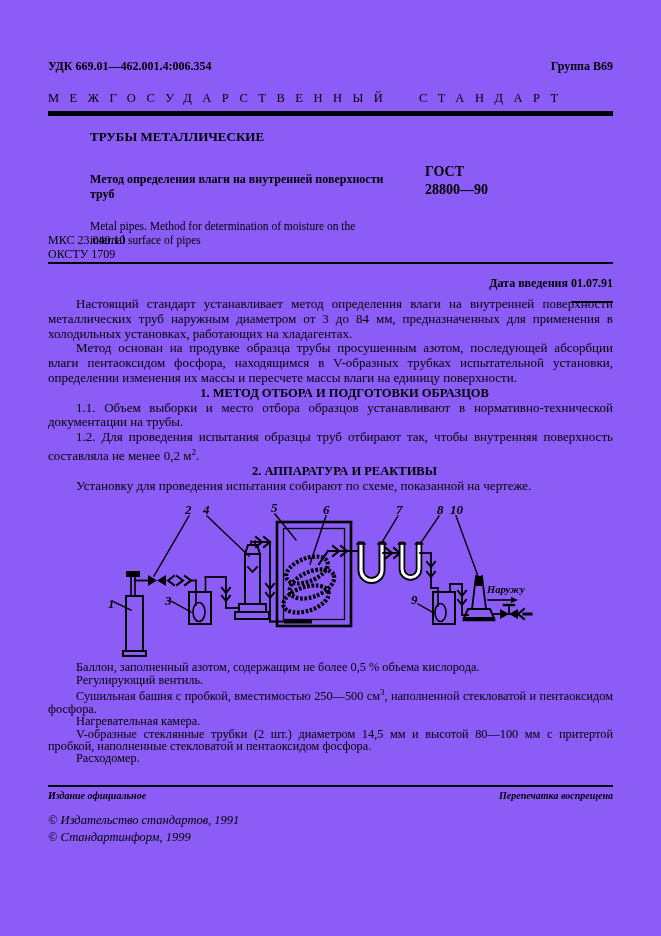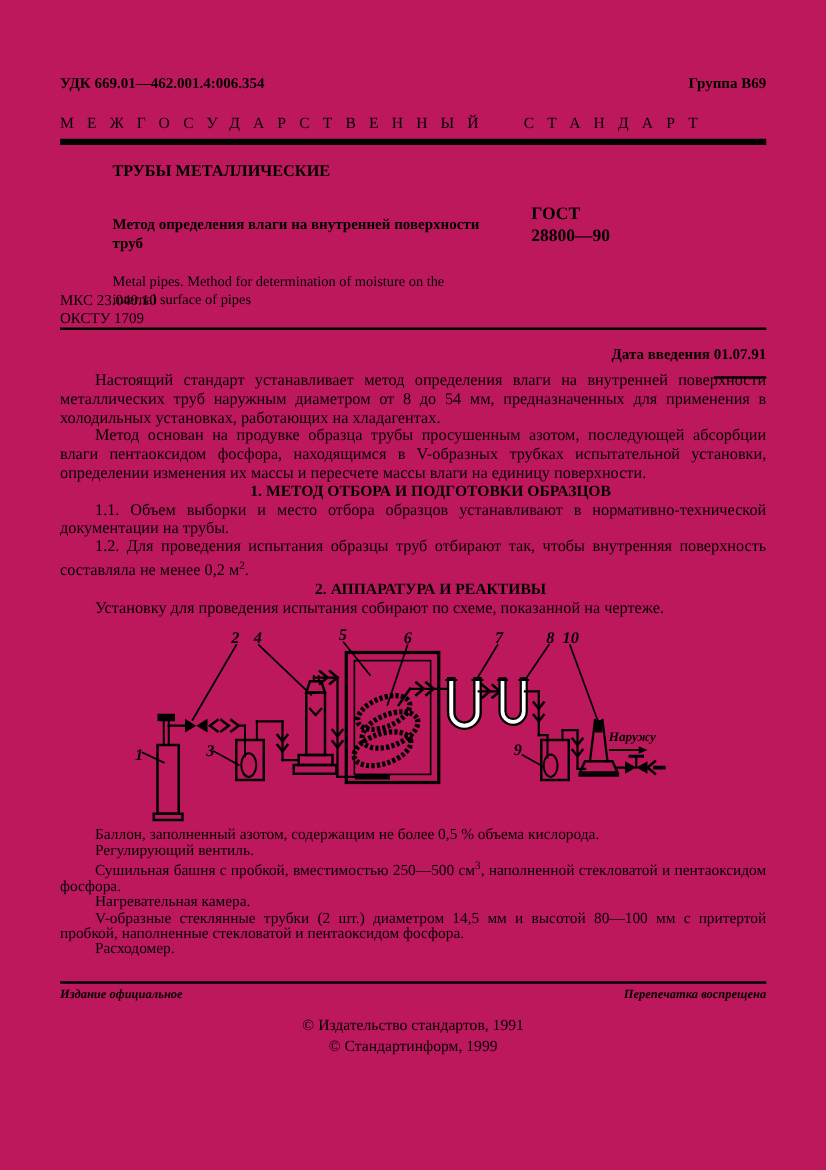--- a/index.html
+++ b/index.html
@@ -1,17 +1,17 @@
 <!DOCTYPE html>
 <html><head>
 <meta charset="utf-8">
 <style>
   html,body{margin:0;padding:0;background:#e8e8e8;}
   .page{
-    position:relative;width:661px;height:936px;background:#be185d;
+    position:relative;width:661px;height:936px;background:#8b5cf6;
     font-family:"Liberation Serif","DejaVu Serif",serif;color:#000;overflow:hidden;
     margin:0 auto;
   }
   .udk-row{position:absolute;top:59px;left:48px;width:565px;display:flex;justify-content:space-between;font-weight:bold;font-size:12px;}
   .std-line{position:absolute;top:91px;left:48px;width:565px;font-weight:normal;font-size:12.5px;letter-spacing:10.5px;word-spacing:12px;white-space:nowrap;}
   .bar{position:absolute;top:111px;left:48px;width:565px;height:5px;background:#000;}
   .title-block{position:absolute;top:129px;left:90px;width:295px;text-align:left;}
   .title-main{font-weight:bold;font-size:13px;}
   .title-sub{font-weight:bold;font-size:12px;line-height:15px;margin-top:27px;}
   .title-en{font-size:11.5px;line-height:14px;margin-top:17px;}
@@ -22,21 +22,21 @@
   .date-value{border-bottom:2px solid #000;padding-bottom:11px;}
   .content{position:absolute;top:297px;left:48px;width:565px;font-size:13px;line-height:14.8px;text-align:justify;}
   .content p{margin:0;text-indent:28px;}
   .sec-heading{text-align:center;font-weight:bold;font-size:12.5px;margin:7px 0;text-indent:0;}
   sup{font-size:9px;}
   .diagram-wrap{margin:2px 0 0 52px;}
   .equip{font-size:12.3px;line-height:12.4px;}
   .equip p{margin:0;text-indent:28px;text-align:justify;}
   .rule2{position:absolute;top:785px;left:48px;width:565px;height:2px;background:#000;}
   .footer-row{position:absolute;top:790px;left:48px;width:565px;display:flex;justify-content:space-between;font-weight:bold;font-style:italic;font-size:10px;}
-  .copyright{position:absolute;top:812px;left:48px;width:565px;text-align:center;font-size:12.5px;line-height:17px;}
+  .copyright{position:absolute;top:812px;left:48px;width:565px;text-align:left;font-size:12.5px;line-height:17px;font-style:italic;}
   svg .lbl{font-family:"Liberation Serif","DejaVu Serif",serif;font-style:italic;font-weight:bold;font-size:13px;fill:#000;}
   svg .out-lbl{font-family:"Liberation Serif","DejaVu Serif",serif;font-style:italic;font-weight:bold;font-size:10.5px;fill:#000;}
 </style>
 </head>
 <body>
 
 <div class="page">
 
   <div class="udk-row">
     <span>УДК 669.01—462.001.4:006.354</span>
@@ -64,21 +64,21 @@
 
   <div class="rule1"></div>
 
   <div class="date-row">
     <span>Дата введения</span>
     <span> </span>
     <span class="date-value">01.07.91</span>
   </div>
 
   <div class="content">
-    <p>Настоящий стандарт устанавливает метод определения влаги на внутренней поверхности металлических труб наружным диаметром от 8 до 54 мм, предназначенных для применения в холодильных установках, работающих на хладагентах.</p>
+    <p>Настоящий стандарт устанавливает метод определения влаги на внутренней поверхности металлических труб наружным диаметром от 3 до 84 мм, предназначенных для применения в холодильных установках, работающих на хладагентах.</p>
     <p>Метод основан на продувке образца трубы просушенным азотом, последующей абсорбции влаги пентаоксидом фосфора, находящимся в V-образных трубках испытательной установки, определении изменения их массы и пересчете массы влаги на единицу поверхности.</p>
 
     <p class="sec-heading">1. МЕТОД ОТБОРА И ПОДГОТОВКИ ОБРАЗЦОВ</p>
     <p>1.1. Объем выборки и место отбора образцов устанавливают в нормативно-технической документации на трубы.</p>
     <p><span>1.2. Для проведения испытания образцы труб отбирают так, чтобы внутренняя поверхность составляла не менее 0,2 м</span><sup>2</sup><span>.</span></p>
 
     <p class="sec-heading">2. АППАРАТУРА И РЕАКТИВЫ</p>
     <p>Установку для проведения испытания собирают по схеме, показанной на чертеже.</p>
 
     <div class="diagram-wrap">

